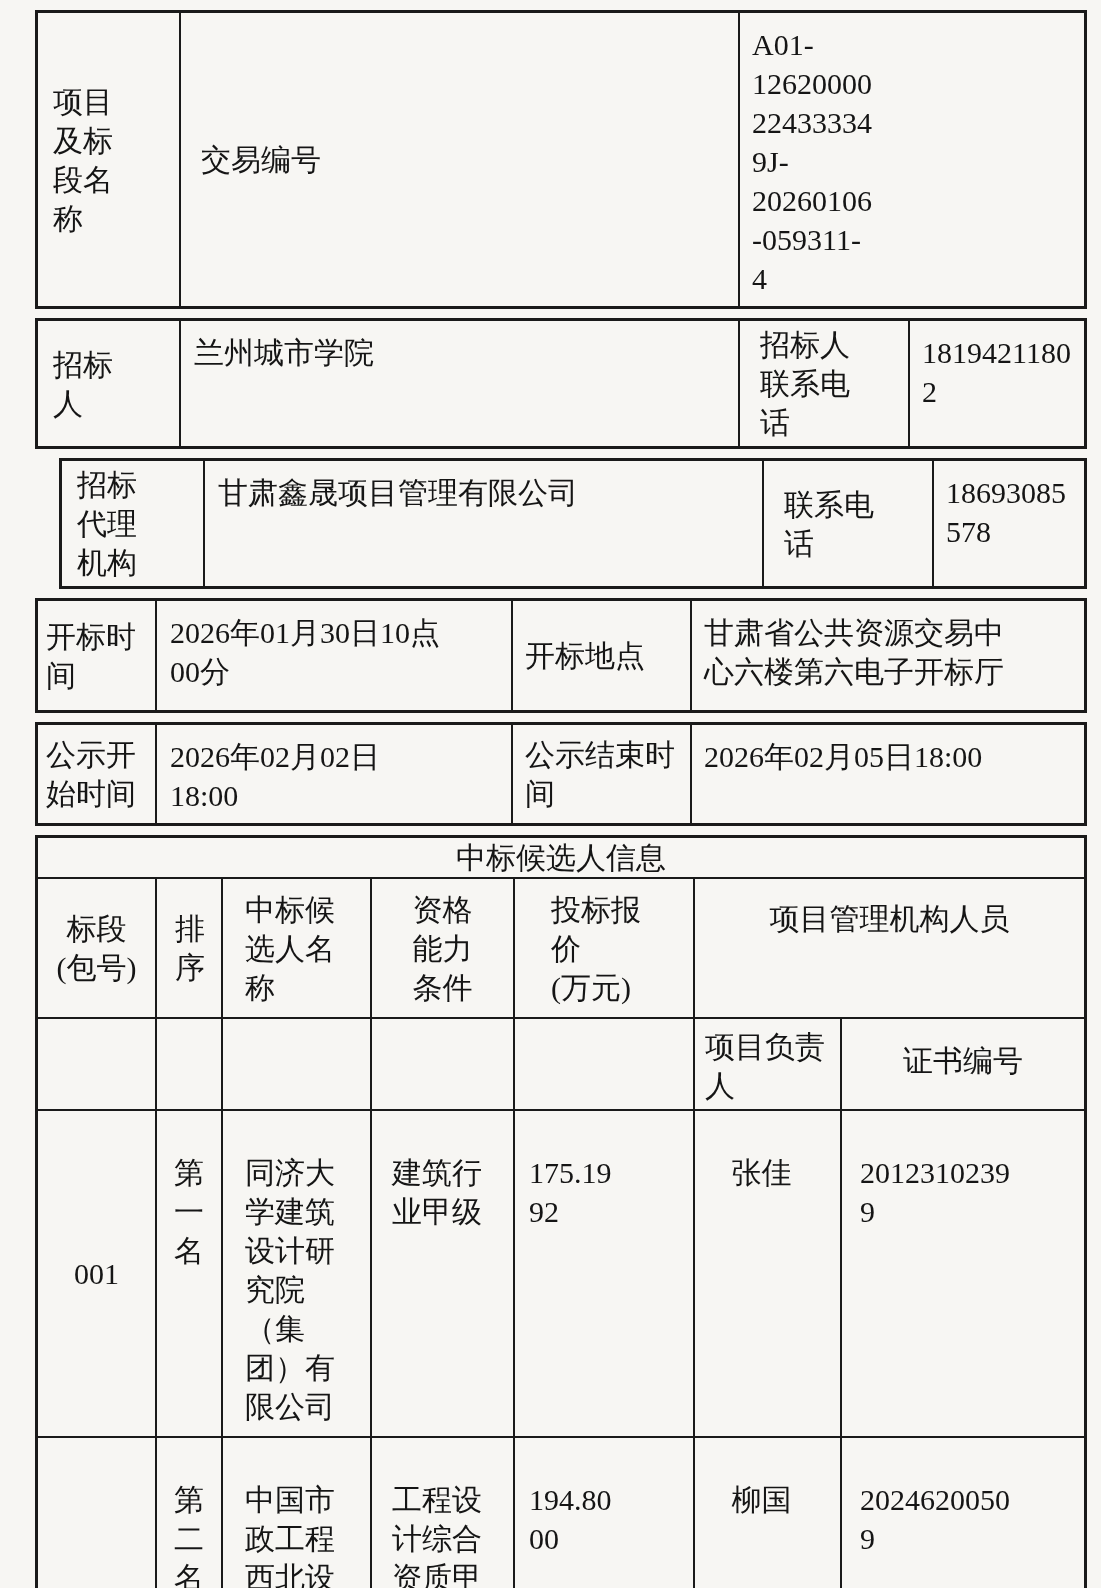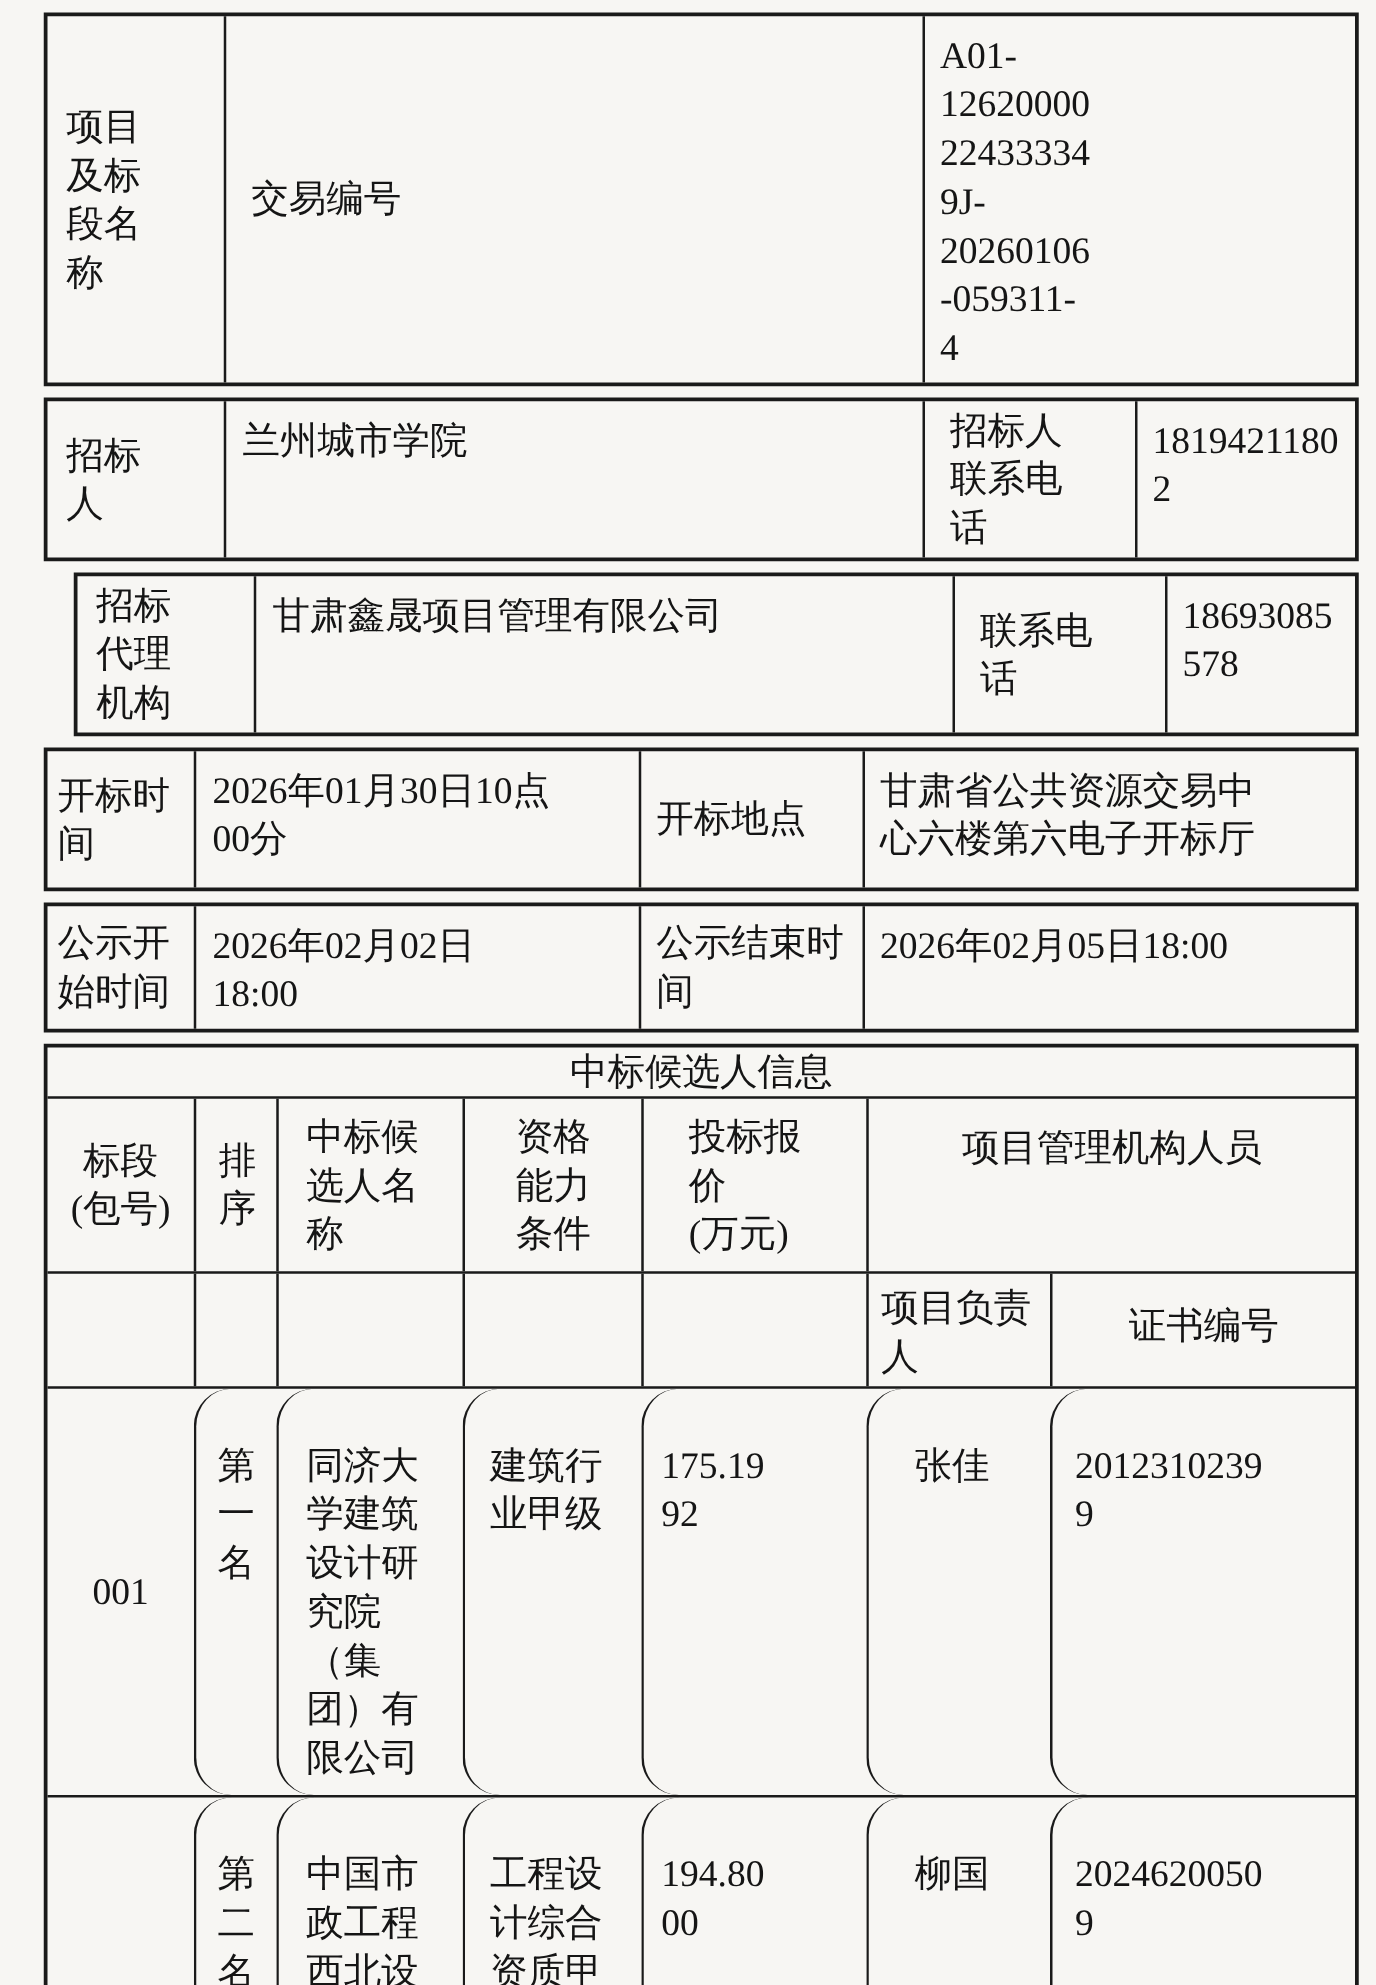--- a/index.html
+++ b/index.html
@@ -53,21 +53,21 @@
   .d-row1{min-height:290px;}
   .d-row2{min-height:250px;}
   .hc{display:flex;align-items:center;justify-content:center;text-align:center;padding:6px 8px;}
   .hc-rank{padding:6px 16px;text-align:right;}
   .hc-name{padding:10px 22px;text-align:left;}
   .hc-qual{padding:6px 38px;}
   .hc-price{padding:6px 36px;text-align:left;align-items:center;}
   .hc-mgmt{align-items:flex-start;padding-top:20px;}
   .sub-mgr{padding:8px 6px 4px 10px;}
   .sub-cert{display:flex;justify-content:center;padding-top:22px;}
-  .dc{padding:42px 20px 10px 8px;border-radius:30px;}
+  .dc{padding:42px 20px 10px 8px;}
   .dc-sec{display:flex;align-items:center;justify-content:center;padding:4px;border-radius:19px;}
   .dc-rank{padding-left:16px;padding-right:16px;text-align:center;}
   .dc-name{padding-left:22px;padding-right:22px;}
   .dc-qual{padding-left:20px;padding-right:18px;}
   .dc-price{padding-left:14px;}
   .dc-price .num{display:inline-block;max-width:95px;word-break:break-all;}
   .dc-mgr{text-align:center;}
   .dc-cert{padding-left:18px;}
   .dc-cert .num{display:inline-block;max-width:158px;word-break:break-all;}
 </style>

